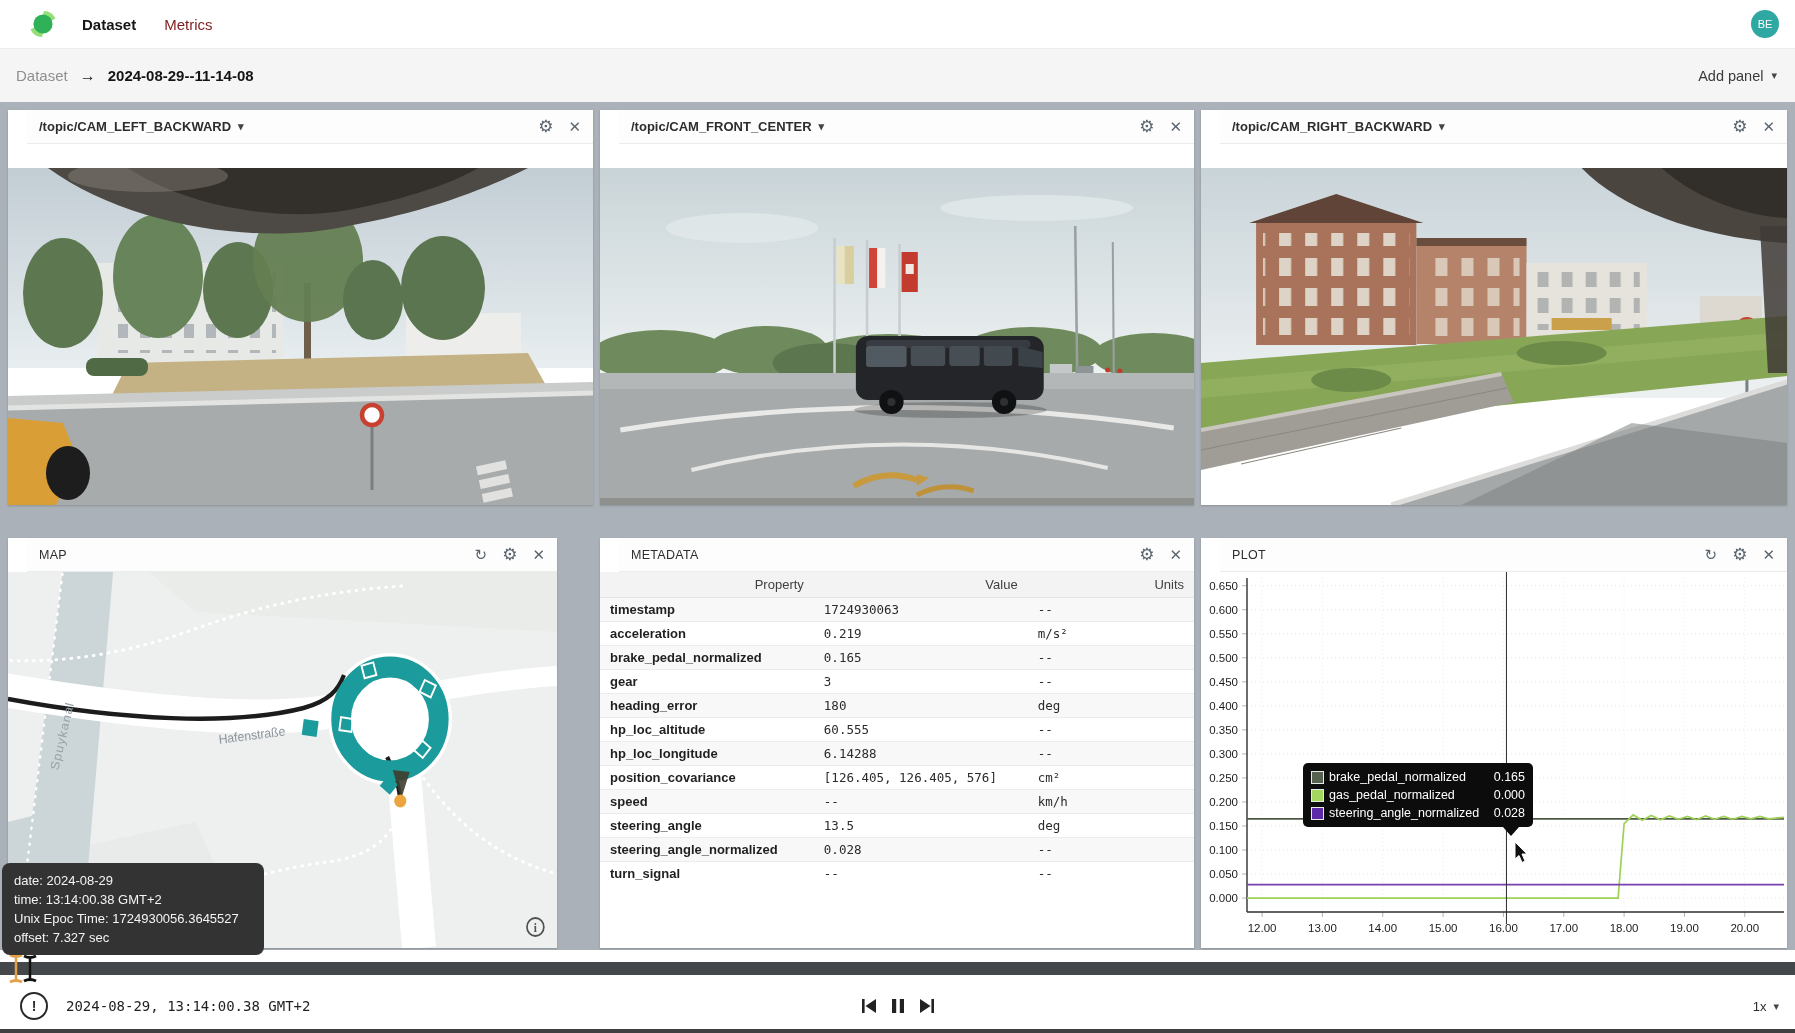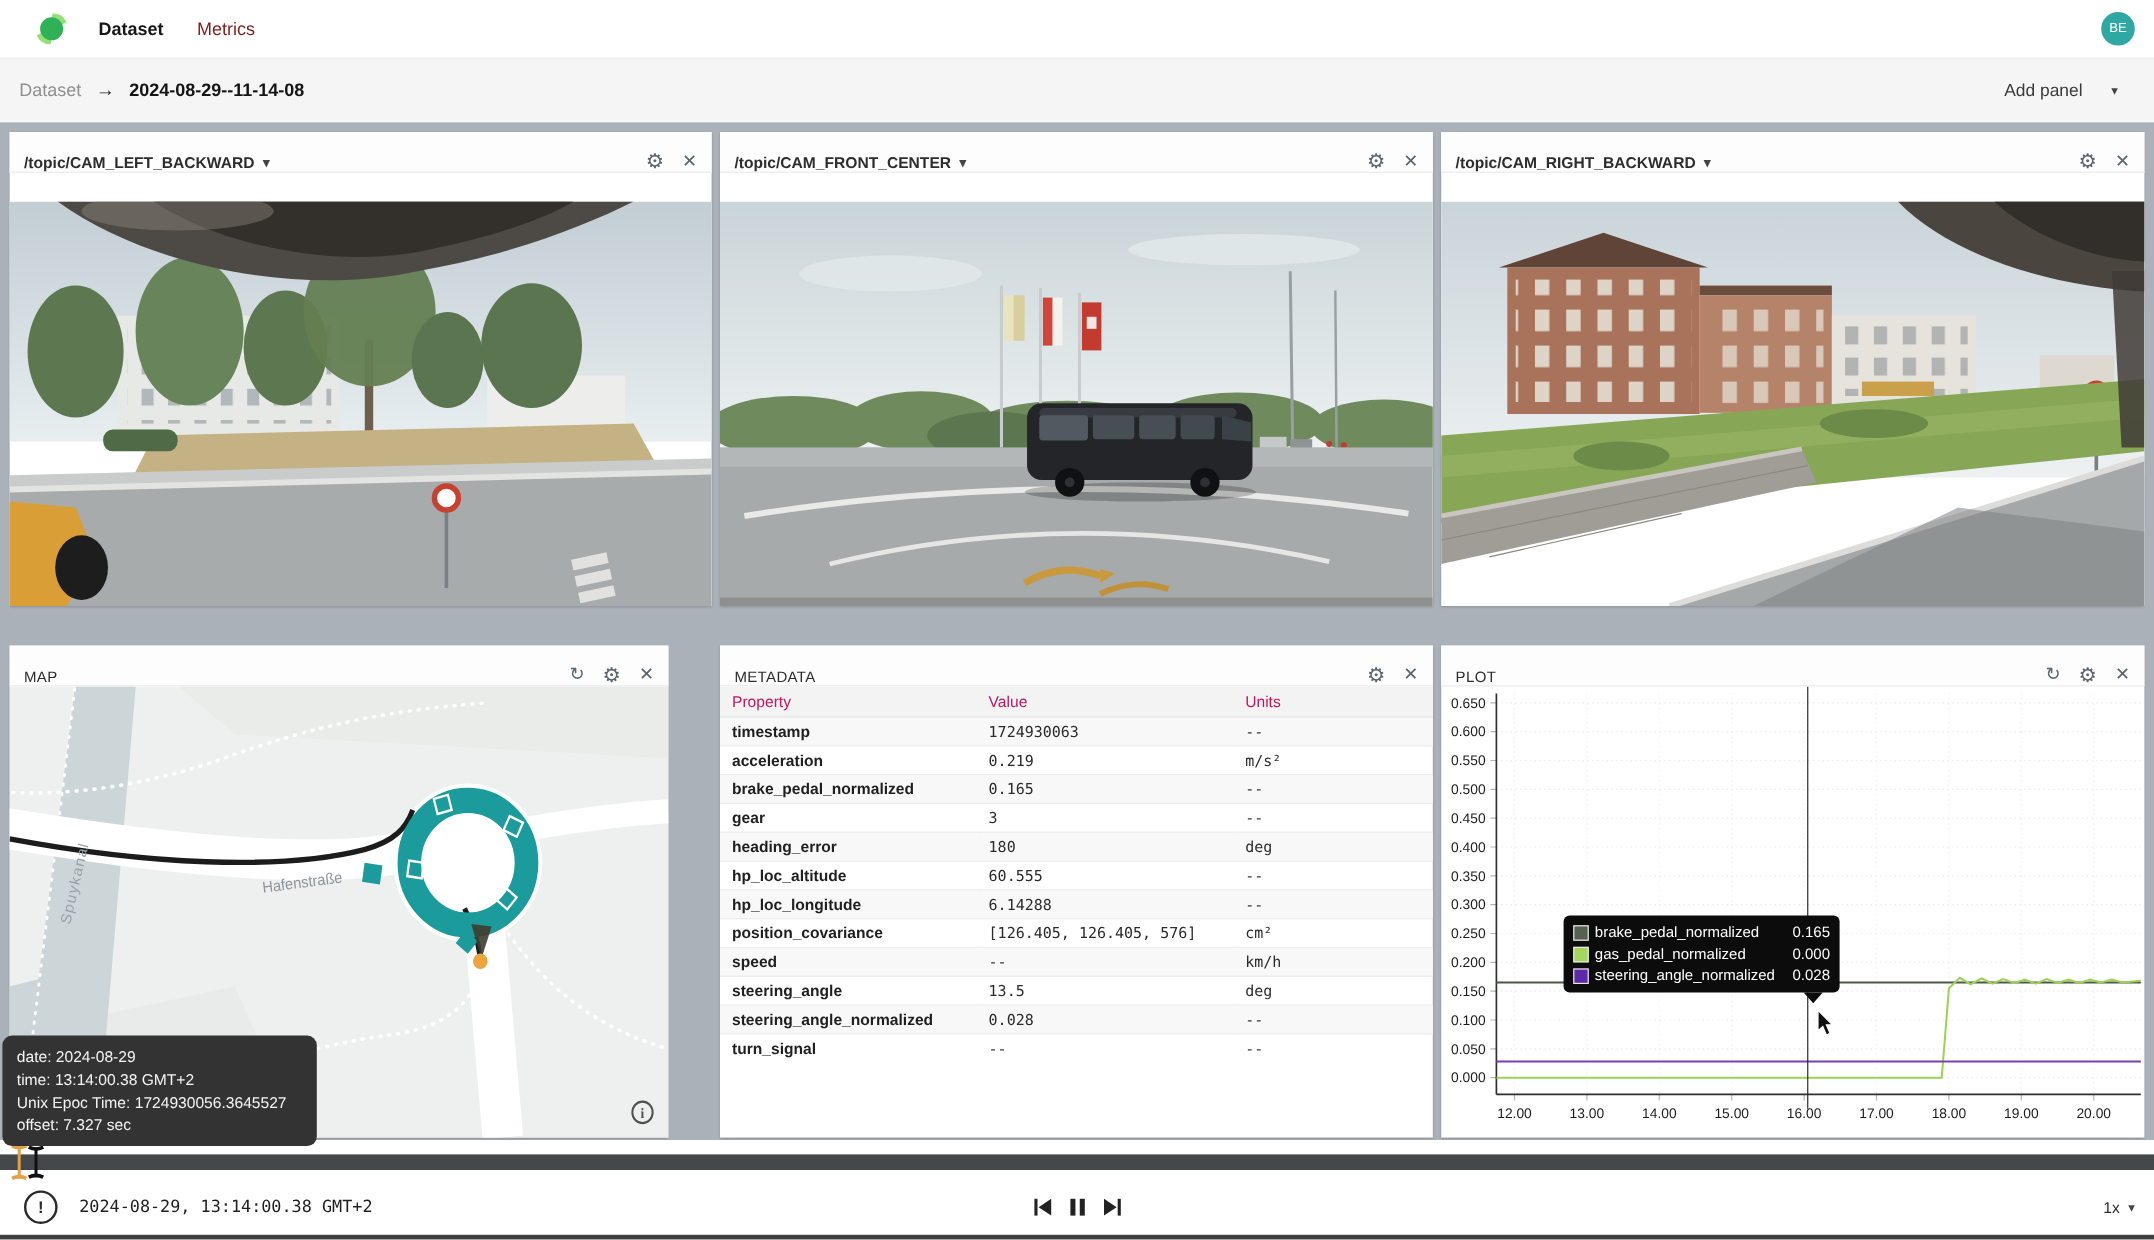--- a/index.html
+++ b/index.html
@@ -8,35 +8,35 @@
   .topnav{position:absolute;left:0;top:0;width:1795px;height:48px;background:#fff;border-bottom:1px solid #ededed;display:flex;align-items:center;}
   .logo{margin-left:30px;width:26px;height:26px;display:inline-block;}
   .tab{margin-left:28px;font-size:15px;color:#7f1d1d;cursor:pointer;}
   .tab.active{color:#161616;font-weight:700;margin-left:26px;}
   .avatar{margin-left:auto;margin-right:16px;width:28px;height:28px;border-radius:50%;background:#2fa7a2;color:#fff;font-size:11px;display:flex;align-items:center;justify-content:center;}
   
   .breadcrumb-bar{position:absolute;left:0;top:49px;width:1795px;height:53px;background:#f5f5f5;display:flex;align-items:center;}
   .bc-root{margin-left:16px;font-size:15px;color:#8f8f8f;cursor:pointer;}
   .bc-arrow{margin:0 12px;font-size:16px;color:#222;}
   .bc-current{font-size:15px;color:#141414;font-weight:600;}
-  .add-panel{margin-left:auto;margin-right:30px;font-size:14.5px;color:#3a3a3a;display:flex;align-items:center;gap:24px;cursor:pointer;}
+  .add-panel{margin-left:auto;margin-right:18px;font-size:14.5px;color:#3a3a3a;display:flex;align-items:center;gap:8px;cursor:pointer;}
   .caret{font-size:11px;color:#444;}
   
   .panel{position:absolute;background:#fff;box-shadow:0 1px 2px rgba(0,0,0,.18);}
-  .panel-header{height:34px;display:flex;align-items:flex-end;padding:0 12px;background:#fdfdfd;border-bottom:1px solid #ececec;box-sizing:border-box;}
+  .panel-header{height:34px;display:flex;align-items:center;padding:0 12px;background:#fdfdfd;border-bottom:1px solid #ececec;box-sizing:border-box;margin-left:19px;}
   .panel-title{font-size:12.5px;color:#2d2d2d;letter-spacing:.3px;}
   .cam-title{font-size:13px;font-weight:700;color:#2d2d2d;display:flex;align-items:center;gap:7px;cursor:pointer;}
   .hdr-icons{margin-left:auto;display:flex;align-items:center;gap:15px;color:#5b6570;}
   .hdr-icons span{cursor:pointer;font-size:15px;line-height:1;}
   .hdr-icons .gear{font-size:17px;}
   .cam-img{position:absolute;left:0;top:58px;right:0;bottom:0;}
   .cam-img svg{display:block;width:100%;height:100%;}
   
   .meta-table{position:absolute;left:0;top:34px;right:0;border-collapse:collapse;width:100%;}
-  .meta-table th{font-size:13px;font-weight:400;color:#be185d;text-align:left;background:#f3f3f3;padding:5px 10px;border-bottom:1px solid #e6e6e6;}
+  .meta-table th{font-size:13px;font-weight:400;color:#404040;text-align:right;background:#f3f3f3;padding:5px 10px;border-bottom:1px solid #e6e6e6;}
   .meta-table td{padding:4px 10px;border-top:1px solid #ececec;font-size:13px;}
   .meta-table tr:nth-child(odd){background:#f8f8f8;}
   .meta-table td.prop{font-weight:700;color:#1f1f1f;}
   .meta-table td.val{font-family:"DejaVu Sans Mono",monospace;font-size:12.5px;color:#2b2b2b;}
   .meta-table col.c1{width:36%;}.meta-table col.c2{width:36%;}.meta-table col.c3{width:28%;}
   
   .map-tooltip{position:absolute;left:2px;top:863px;width:262px;box-sizing:border-box;background:#333;border-radius:8px;padding:8px 12px;color:#f4f4f4;font-size:13px;line-height:19px;z-index:30;}
   .plot-tooltip{position:absolute;left:102px;top:225px;width:230px;box-sizing:border-box;background:#0c0c0c;border-radius:5px;padding:5px 8px;z-index:25;}
   .pt-row{display:flex;align-items:center;height:18px;color:#fff;font-size:12.5px;}
   .pt-swatch{width:13px;height:13px;border:1.5px solid #e8e8e8;margin-right:5px;box-sizing:border-box;flex:none;}

